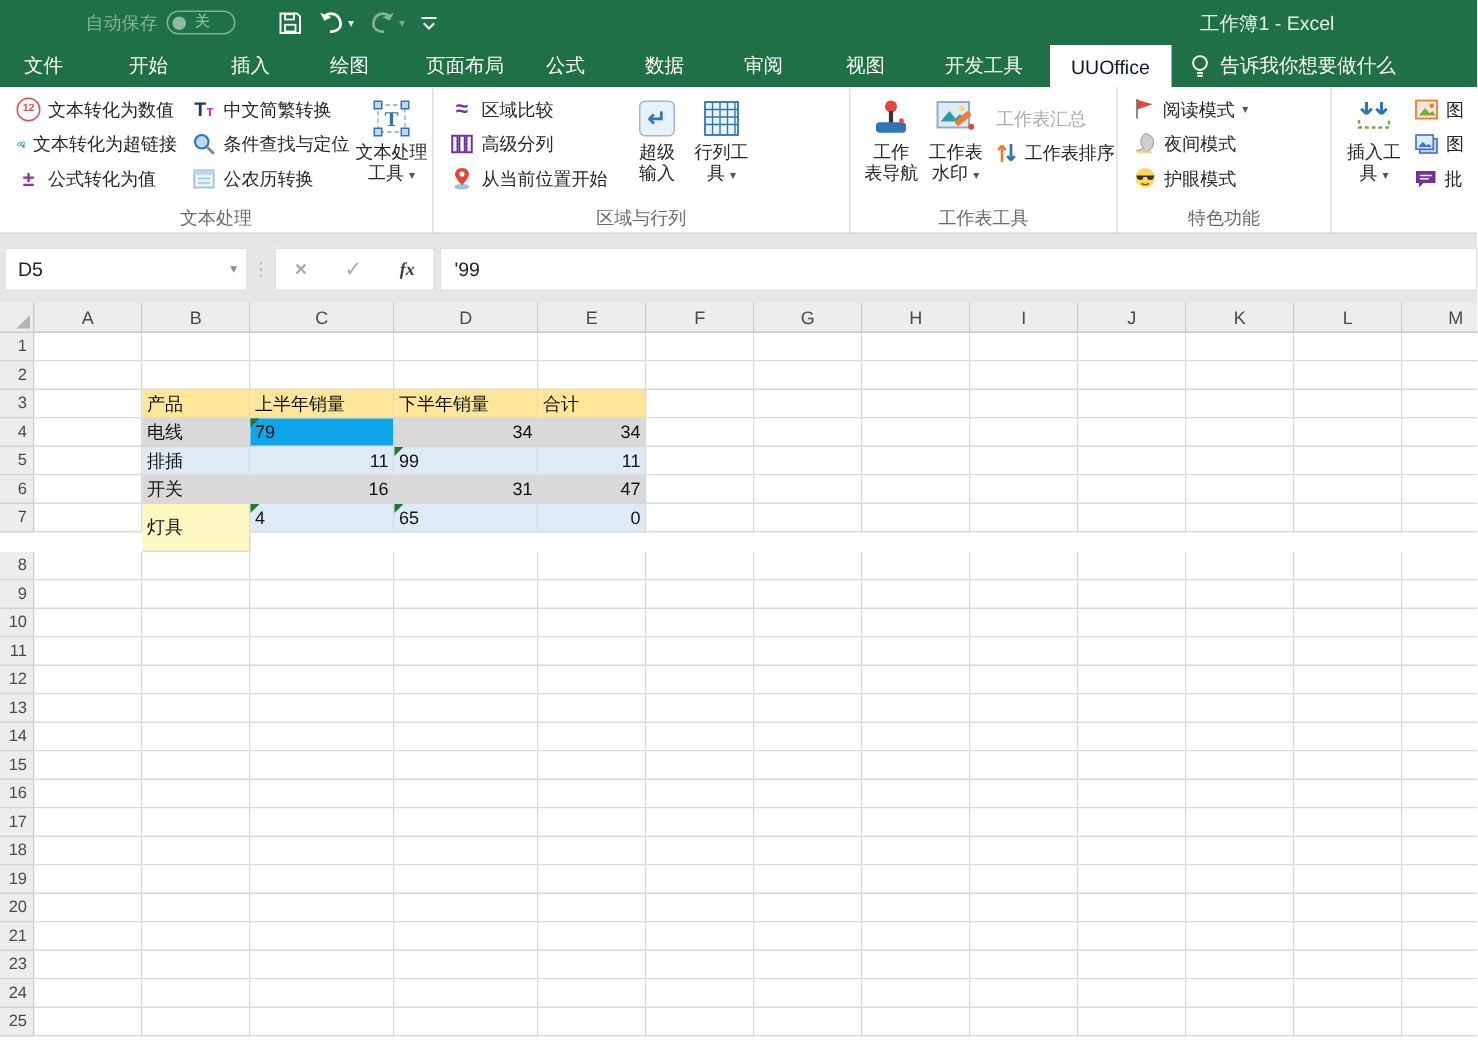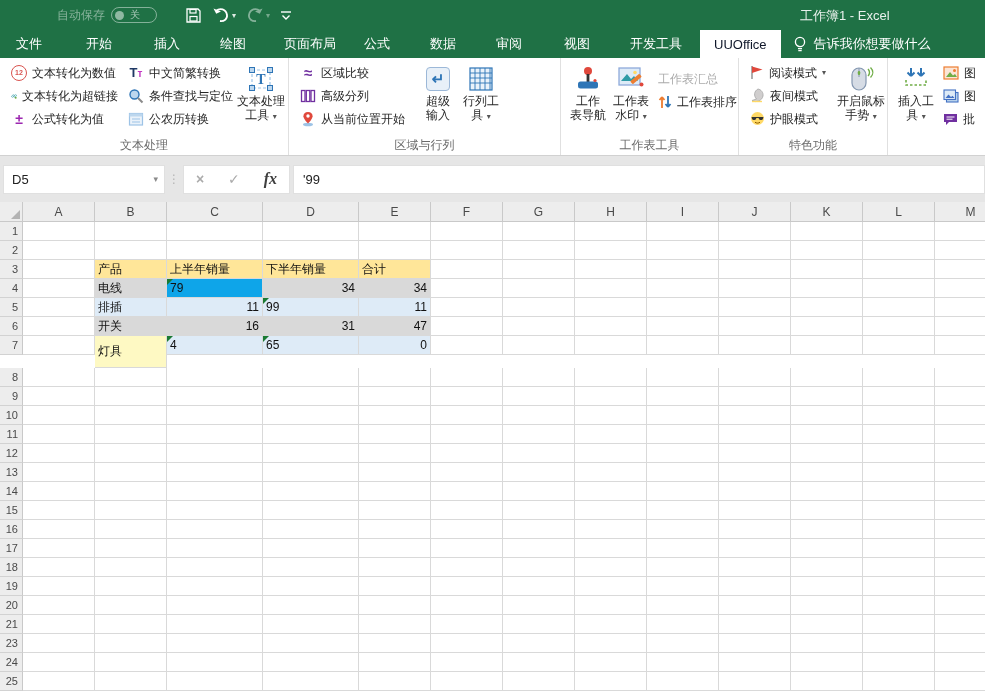--- a/index.html
+++ b/index.html
@@ -46,21 +46,21 @@
   .retbox{width:22px;height:22px;background:#E8F0F8;border:1px solid #9CB8D8;border-radius:4px;color:#2E75B6;font-size:15px;font-weight:bold;display:flex;align-items:center;justify-content:center;}
 
   
   .fbar{height:46px;background:#E6E6E6;display:flex;align-items:center;padding-left:3px;box-sizing:border-box;}
   .namebox{width:162px;height:29px;background:#fff;border:1px solid #E0E0E0;display:flex;align-items:center;justify-content:space-between;padding:0 6px 0 8px;box-sizing:border-box;font-size:13px;color:#222;}
   .nb-caret{color:#8a8a8a;font-size:9px;}
   .fsplit{width:18px;text-align:center;color:#b5b5b5;font-size:12px;}
   .fbtns{width:107px;height:29px;background:#fff;border:1px solid #E0E0E0;display:flex;align-items:center;justify-content:space-around;box-sizing:border-box;}
   .fx-x{color:#ababab;font-size:14px;font-weight:bold;}
   .fx-ok{color:#ababab;font-size:14px;font-weight:bold;}
-  .fx-fx{color:#3f3f3f;font-size:16px;font-style:italic;font-family:"Liberation Serif",serif;font-weight:bold;}
+  .fx-fx{color:#3f3f3f;font-size:12px;font-style:italic;font-family:"Liberation Serif",serif;font-weight:bold;}
   .finput{flex:1;height:29px;background:#fff;border:1px solid #E0E0E0;margin-left:3px;display:flex;align-items:center;padding-left:9px;font-size:13px;color:#222;box-sizing:border-box;}
 
   
   .grid{position:relative;width:985px;height:493px;overflow:hidden;background:#fff;font-size:12px;}
   .gridrow{display:flex;}
   .chead{height:20px;background:#EDEDED;border-right:1px solid #C9C9C9;border-bottom:1px solid #C9C9C9;color:#4a4a4a;display:flex;align-items:center;justify-content:center;box-sizing:border-box;flex:none;cursor:pointer;}
   .corner{position:relative;background:#EDEDED;border-right:1px solid #C9C9C9;border-bottom:1px solid #C9C9C9;box-sizing:border-box;flex:none;cursor:pointer;}
   .corner span{position:absolute;right:2px;bottom:2px;width:0;height:0;border-left:9px solid transparent;border-bottom:9px solid #B3B3B3;}
   .rhead{background:#EDEDED;border-right:1px solid #C9C9C9;border-bottom:1px solid #D2D2D2;color:#4a4a4a;display:flex;align-items:center;justify-content:flex-end;padding-right:4px;box-sizing:border-box;flex:none;font-size:11px;cursor:pointer;}
   .cell{position:relative;background:#fff;border-right:1px solid #D9D9D9;border-bottom:1px solid #D9D9D9;box-sizing:border-box;flex:none;display:flex;align-items:center;padding:0 3px;color:#111;white-space:nowrap;cursor:cell;}
@@ -312,35 +312,20 @@
           </button>
           <button class="sbtn">
             <svg width="15" height="15" viewBox="0 0 15 15">
                 <circle cx="7.5" cy="7.5" r="6.5" fill="#FFD966"></circle>
                 <path d="M1.5 6 H13.5 L12.8 8.2 C12.5 9.2 9.5 9.4 9 8 L8.6 7 H6.4 L6 8 C5.5 9.4 2.5 9.2 2.2 8.2 Z" fill="#333"></path>
                 <path d="M5 11.2 C6.5 12.4 8.5 12.4 10 11.2" stroke="#8a5a00" stroke-width="1" fill="none"></path>
               </svg>
             <span class="lab">护眼模式</span>
           </button>
         </div>
-        <div class="bigcol">
-          <button class="bbtn" style="width:60px">
-            <span class="bicon">
-              <svg width="28" height="28" viewBox="0 0 28 28">
-                  <rect x="5" y="3" width="14" height="22" rx="7" fill="#D6DCE5" stroke="#8497B0" stroke-width="1.2"></rect>
-                  <line x1="12" y1="3" x2="12" y2="12" stroke="#8497B0" stroke-width="1"></line>
-                  <rect x="10.8" y="6" width="2.4" height="4" rx="1.2" fill="#70AD47"></rect>
-                  <path d="M21 4 C23 6 23 9 21 11" stroke="#70AD47" stroke-width="1.4" fill="none"></path>
-                  <path d="M23.5 2.5 C26.5 5.5 26.5 9.5 23.5 12.5" stroke="#70AD47" stroke-width="1.4" fill="none"></path>
-                </svg>
-            </span>
-            <span class="bl">开启鼠标</span>
-            <span class="bl"><span>手势</span> <span class="caret">▾</span></span>
-          </button>
-        </div>
       </div>
       <div class="glabel">特色功能</div>
     </div>
 
     <div class="rgroup" style="flex:1;border-right:none">
       <div class="rcontent">
         <div class="bigcol">
           <button class="bbtn" style="width:44px">
             <span class="bicon">
               <svg width="26" height="26" viewBox="0 0 26 26">

